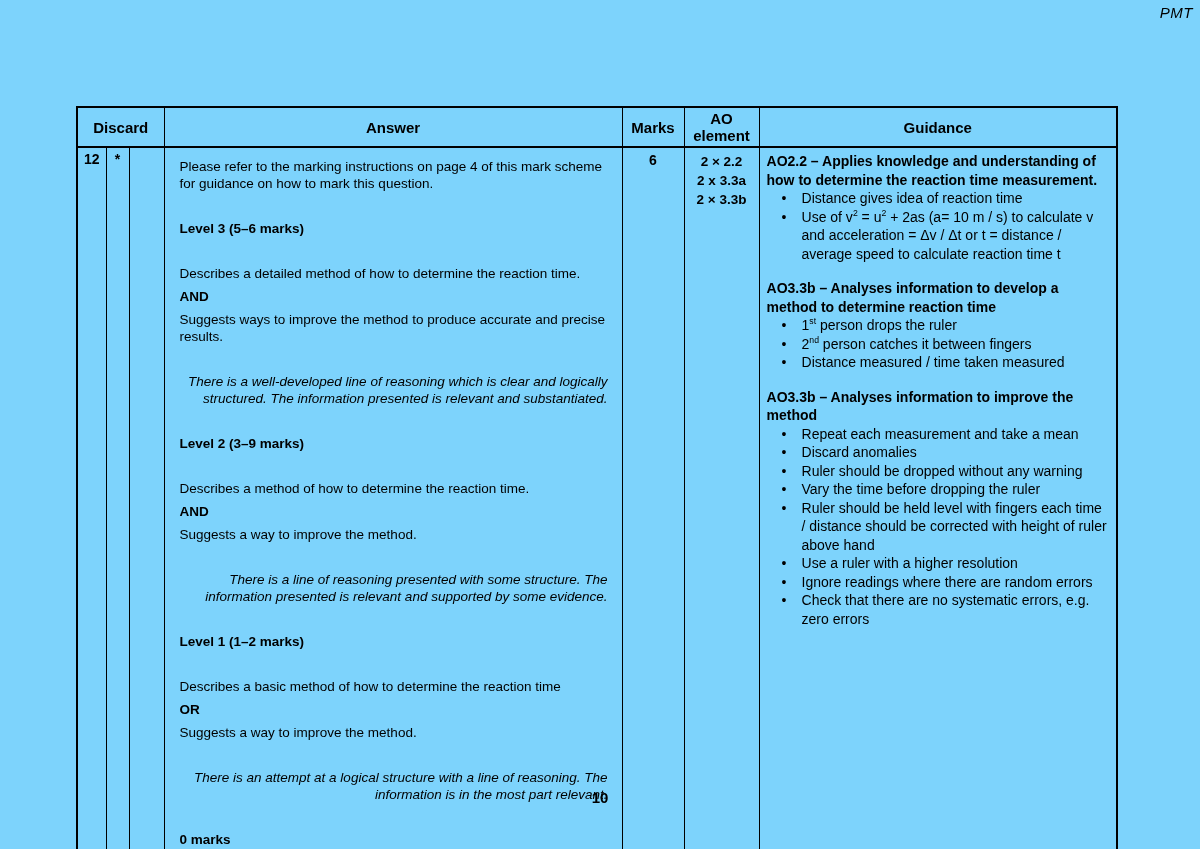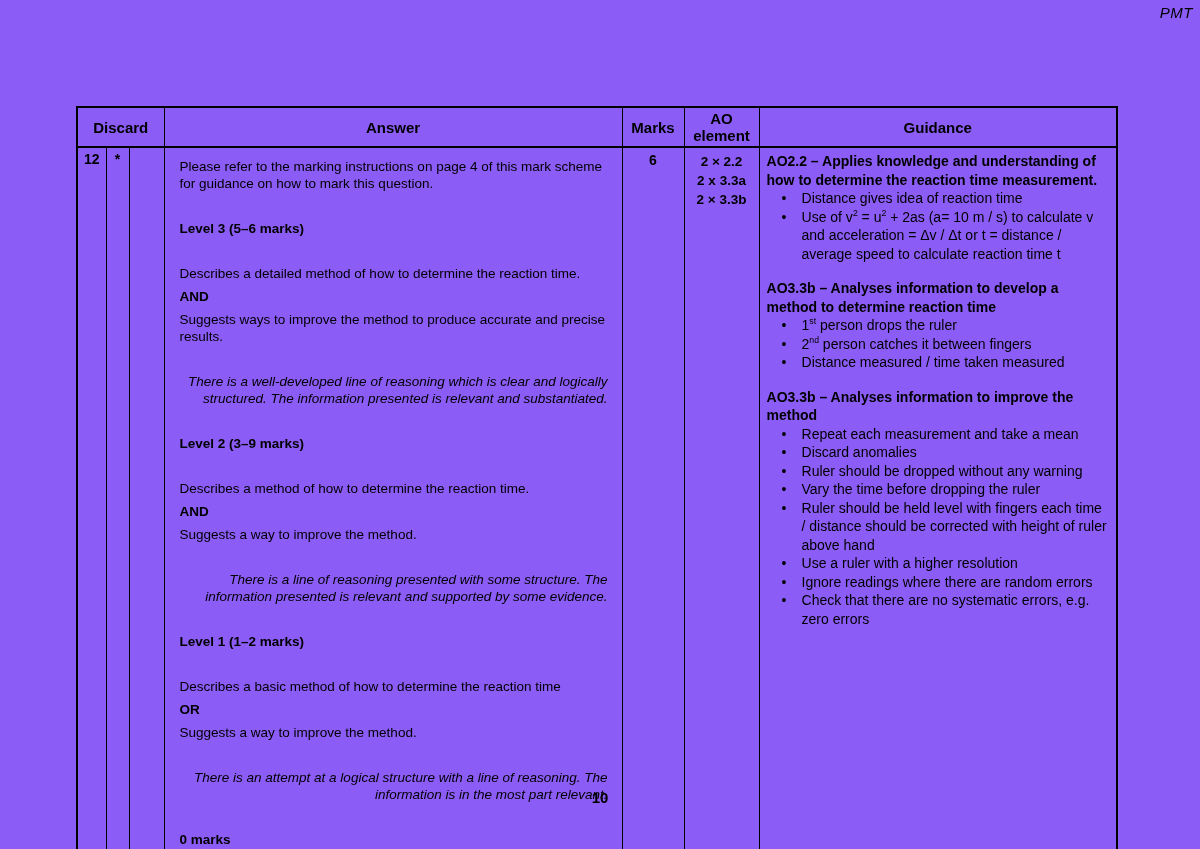--- a/index.html
+++ b/index.html
@@ -1,21 +1,21 @@
 <!DOCTYPE html>
 <html><head>
 <meta charset="utf-8">
 <style>
   html,body{margin:0;padding:0;background:#ffffff;}
   body{
     width:1200px;height:849px;
     font-family:"Liberation Sans","DejaVu Sans",sans-serif;
     color:#000;
   }
-  .page{position:relative;width:1200px;height:849px;overflow:hidden;background:#8b5cf6;}
+  .page{position:relative;width:1200px;height:849px;overflow:hidden;background:#7dd3fc;}
 
   .watermark{
     position:absolute;top:4px;right:7px;
     font-style:italic;font-size:15px;letter-spacing:.5px;
   }
 
   .doc-header{
     position:absolute;top:51px;left:88px;right:82px;
     display:flex;justify-content:space-between;align-items:baseline;
     font-weight:bold;font-size:15px;

